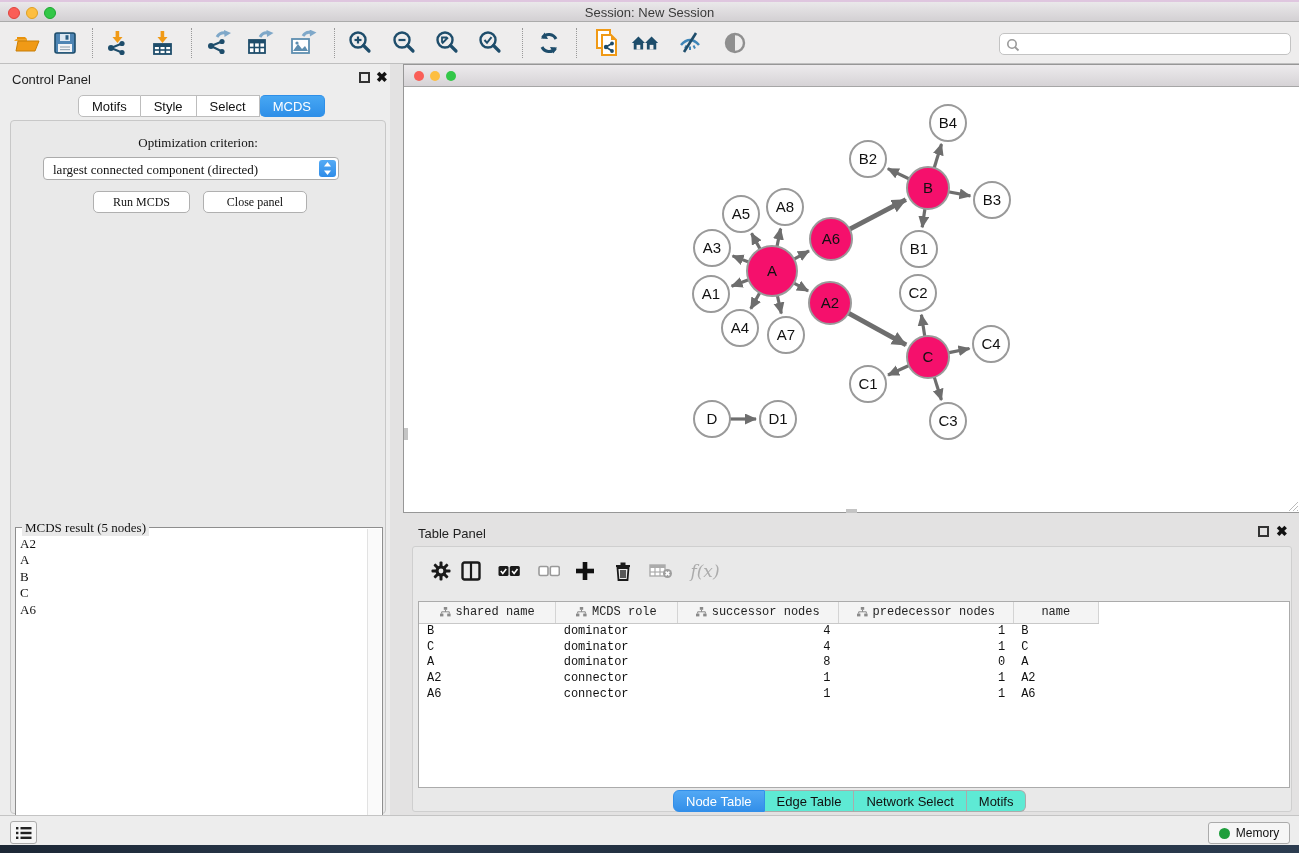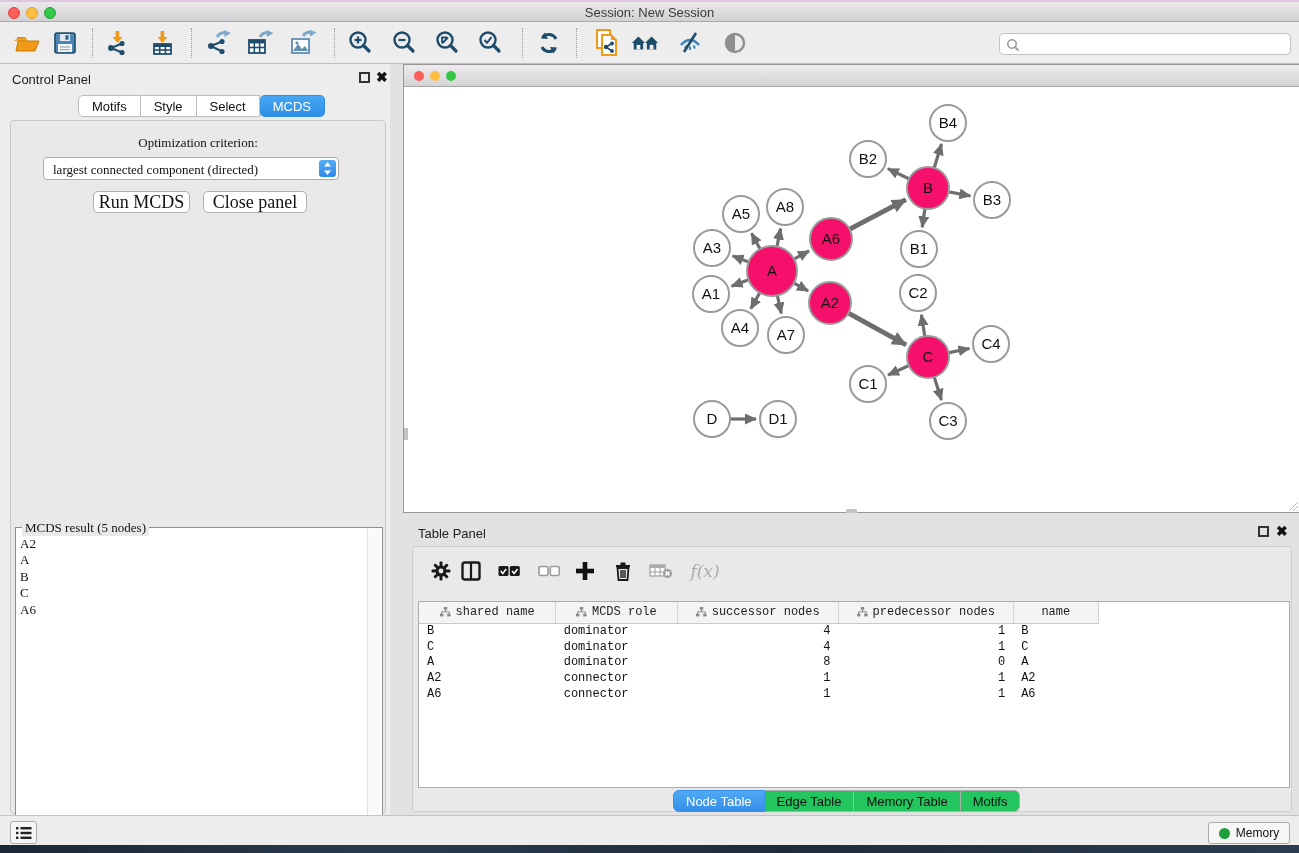--- a/index.html
+++ b/index.html
@@ -38,21 +38,21 @@
   .cp-tab.selected { background:linear-gradient(#47A7F3,#2E8FE8); color:#FFF; border-color:#2E8FE8; border-radius:5px; }
   .cp-content { position:absolute; left:10px; top:56px; width:376px; height:750px; background:#E9E9E9;
     border:1px solid #C8C8C8; border-radius:4px; height:694px;font-family:Liberation Serif, serif; }
   .opt-label { position:absolute; left:0; width:100%; top:70px; text-align:center; font-size:13px; color:#111; }
   .dropdown { position:absolute; left:32px; top:92px; width:296px; height:23px; background:#FFF;
     border:1px solid #ABABAB; border-radius:4px; }
   .dropdown .dval { position:absolute; left:9px; top:4px; font-size:13px; color:#111; white-space:nowrap; }
   .stepper { position:absolute; right:2px; top:2px; width:17px; height:17px; background:linear-gradient(#55ABF5,#2E8CE8); border-radius:3px; }
   .stepper svg { position:absolute; left:2px; top:1px; }
   .btn { position:absolute; height:22px; background:#FFF; border:1px solid #B0B0B0; border-radius:5px;
-    font-size:18px; color:#111; display:flex; align-items:center; justify-content:center; }
+    font-size:12px; color:#111; display:flex; align-items:center; justify-content:center; }
   .result-box { position:absolute; left:4px; top:406px; width:368px; height:336px; background:#FFF; border:1px solid #8E8E8E; }
   .result-legend { position:absolute; left:6px; top:-8px; background:#E9E9E9; padding:0 3px; font-size:13px; color:#111; }
   .result-list { position:absolute; left:4px; top:8px; font-size:13px; color:#111; line-height:16.4px; }
   .result-scroll { position:absolute; right:1px; top:1px; bottom:1px; width:14px; background:#FAFAFA; border-left:1px solid #E2E2E2; }
 
   
   .workspace { position:absolute; left:390px; top:64px; width:909px; height:751px; background:#E3E2E2; }
 
   
   .net-window { position:absolute; left:13px; top:0; width:897px; height:449px; background:#FFF; border:1px solid #979797; }
@@ -75,21 +75,21 @@
   .fx { font-family:"DejaVu Serif", serif; font-style:italic; font-size:17px; color:#ABABAB; }
   .data-table-wrap { position:absolute; left:5px; top:54px; width:872px; height:187px; background:#FFF; border:1px solid #ABABAB; overflow:hidden;font-family:Liberation Mono, monospace; }
   table.data-table { border-collapse:collapse; table-layout:fixed; width:680px; font-size:12px; }
   table.data-table th { height:21px; background:#F4F4F4; border-bottom:1px solid #C8C8C8; border-right:1px solid #D4D4D4;
     font-weight:normal; color:#222; text-align:center; position:relative; }
   table.data-table th .hlabel { vertical-align:middle; }
   table.data-table th svg { vertical-align:middle; margin-right:5px; }
   table.data-table td { height:15.7px; padding:0 8px; color:#111; white-space:nowrap; }
   td.num { text-align:right; padding-right:13px; }
   .tp-tabs { position:absolute; left:260px; top:243px; height:22px; display:flex; }
-  .tp-tab { height:22px; background:#22c55e; border:1px solid #ABABAB; border-left:none; font-size:13px; color:#111;
+  .tp-tab { height:22px; background:#5eead4; border:1px solid #ABABAB; border-left:none; font-size:13px; color:#111;
     display:flex; align-items:center; padding:0 12px; }
   .tp-tab:first-child { border-left:1px solid #ABABAB; border-radius:6px 0 0 6px; }
   .tp-tab:last-child { border-radius:0 6px 6px 0; }
   .tp-tab.selected { background:linear-gradient(#52A8F4,#338FE9); color:#FFF; border-color:#338FE9; }
 
   
   .statusbar { position:absolute; left:0; top:815px; width:1299px; height:42px; background:#EDEDED; border-top:1px solid #C4C4C4; }
   .list-btn { position:absolute; left:10px; top:5px; width:27px; height:23px; background:#F6F6F6; border:1px solid #ABABAB; border-radius:3px;
     display:flex; align-items:center; justify-content:center; }
   .memory-btn { position:absolute; right:9px; top:6px; width:82px; height:22px; background:#F6F6F6; border:1px solid #ABABAB; border-radius:3px;
@@ -583,21 +583,21 @@
                 <td class="num">1</td>
                 <td>A6</td>
               </tr>
             </tbody>
         </table>
       </div>
 
       <div class="tp-tabs">
         <div class="tp-tab selected">Node Table</div>
         <div class="tp-tab">Edge Table</div>
-        <div class="tp-tab">Memory Table</div>
+        <div class="tp-tab">Network Select</div>
         <div class="tp-tab">Motifs</div>
       </div>
     </div>
   </div>
 
   <div class="statusbar">
     <span class="list-btn">
       <svg width="16" height="14" viewBox="0 0 16 14">
         <rect x="0" y="1" width="2.4" height="2.4" fill="#222"></rect>
           <rect x="4.5" y="1" width="11" height="2.4" fill="#222"></rect>

